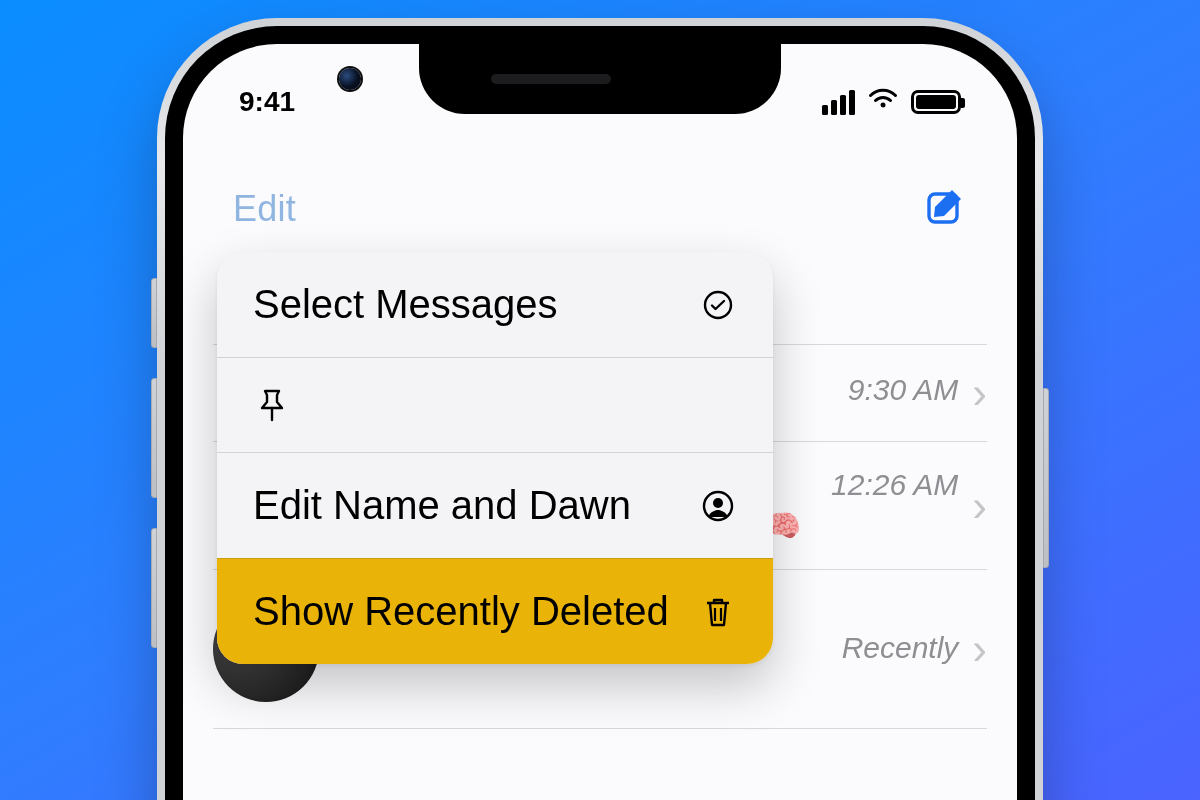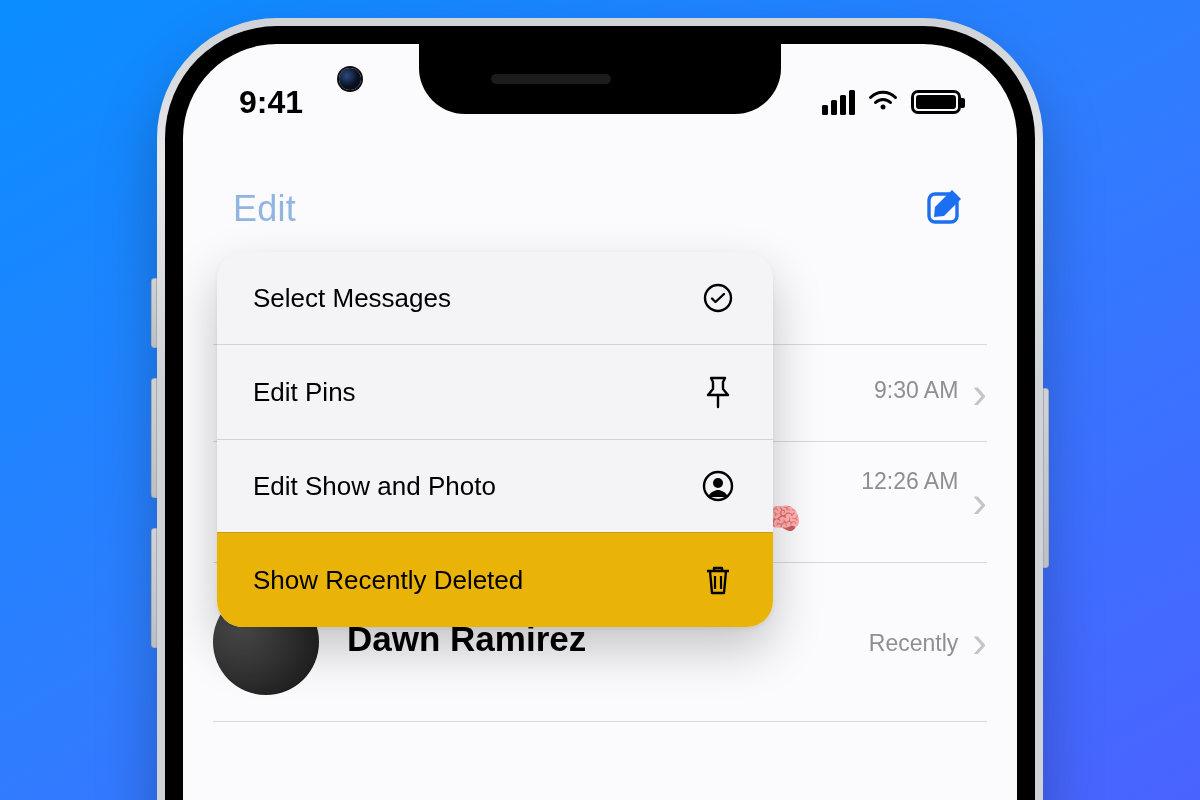--- a/index.html
+++ b/index.html
@@ -63,21 +63,21 @@
   .speaker { width:120px; height:10px; border-radius:6px; background:#1c1c1e;}
   .camera  { width:22px; height:22px; border-radius:50%;
              background: radial-gradient(circle at 35% 35%, #2b4b80 0%, #081020 55%);
              box-shadow:0 0 0 2px #0d0d0d; margin-left:-250px;}
 
   
   .status-bar {
     position: absolute; top: 0; left: 0; right: 0; height: 96px;
     display: flex; align-items: center; justify-content: space-between;
     padding: 20px 56px 0;
-    font-weight: 700; font-size: 32px; color:#000;
+    font-weight: 700; font-size: 28px; color:#000;
     z-index: 3;
   }
   .status-right { display:flex; align-items:center; gap:12px;}
   .sig-bars { display:flex; align-items:flex-end; gap:3px;}
   .sig-bars span { width:6px; background:#000; border-radius:1.5px;}
   .sig-bars span:nth-child(1){height:10px;}
   .sig-bars span:nth-child(2){height:15px;}
   .sig-bars span:nth-child(3){height:20px;}
   .sig-bars span:nth-child(4){height:25px;}
   .battery {
@@ -102,21 +102,21 @@
     width: 556px;
     background:#f4f4f6;
     border-radius:26px;
     box-shadow: 0 22px 50px rgba(0,0,0,.22), 0 2px 4px rgba(0,0,0,.06);
     z-index:4;
     overflow:hidden;
   }
   .menu-item {
     display:flex; align-items:center; justify-content:space-between;
     padding: 30px 36px;
-    font-size:26px; color:#000; font-weight:500;
+    font-size:40px; color:#000; font-weight:500;
     border-top:1px solid rgba(60,60,67,.18);
   }
   .menu-item:first-child{border-top:none;}
   .menu-item.pressed{background:#eab308;}
   .menu-item .glyph{width:38px;display:flex;justify-content:center;}
 
   
   .list {
     position:absolute; top:300px; left:30px; right:30px;
   }
@@ -126,21 +126,21 @@
   }
   .row:first-child{border-top:1px solid rgba(60,60,67,.18);}
   .avatar{
     width:106px;height:106px;border-radius:50%;
     background:#ccc;flex:0 0 auto;margin-right:28px;
     box-shadow:inset 0 0 0 1px rgba(0,0,0,.05);
   }
   .convo-main{flex:1;display:flex;flex-direction:column;gap:6px;min-width:0;}
   .convo-top{display:flex;justify-content:space-between;align-items:baseline;gap:16px;}
   .convo-name{font-size:35px;font-weight:700;color:#000;white-space:nowrap;overflow:hidden;text-overflow:ellipsis;}
-  .convo-time{font-size:23px;color:#8e8e93;white-space:nowrap;}
+  .convo-time{font-size:30px;color:#8e8e93;white-space:nowrap;font-style:italic;}
   .convo-snip{font-size:30px;color:#8e8e93;white-space:nowrap;overflow:hidden;text-overflow:ellipsis;}
   .chev{color:#c5c5c9;font-size:44px;margin-left:14px;line-height:1;}
 
   
   .row.r1 .convo-main{margin-left:410px;}
   .row.r2 .convo-main{margin-left:410px;}
 </style>
 </head>
 <body>
 
@@ -234,31 +234,30 @@
           <span>Select Messages</span>
           <span class="glyph">
             <svg width="32" height="32" viewBox="0 0 32 32">
                 <circle cx="16" cy="16" r="13" stroke="#000" stroke-width="2.4" fill="none"></circle>
                 <path d="M10 16.5l3.5 3.5L22 12" stroke="#000" stroke-width="2.4" fill="none" stroke-linecap="round" stroke-linejoin="round"></path>
               </svg>
           </span>
         </div>
 
         <div class="menu-item">
-          <span>Edit Pins</span>
           <span class="glyph">
             <svg width="30" height="34" viewBox="0 0 30 34">
                 <path d="M8 3h14l-2 4v7l5 6H5l5-6V7z" stroke="#000" stroke-width="2.4" fill="none" stroke-linejoin="round"></path>
                 <line x1="15" y1="20" x2="15" y2="32" stroke="#000" stroke-width="2.4" stroke-linecap="round"></line>
               </svg>
           </span>
         </div>
 
         <div class="menu-item">
-          <span>Edit Show and Photo</span>
+          <span>Edit Name and Dawn</span>
           <span class="glyph">
             <svg width="32" height="32" viewBox="0 0 32 32">
                 <circle cx="16" cy="16" r="14" stroke="#000" stroke-width="2.4" fill="none"></circle>
                 <circle cx="16" cy="13" r="5" fill="#000"></circle>
                 <path d="M6 27c2-5 7-7 10-7s8 2 10 7" fill="#000"></path>
               </svg>
           </span>
         </div>
 
         <div class="menu-item pressed">

